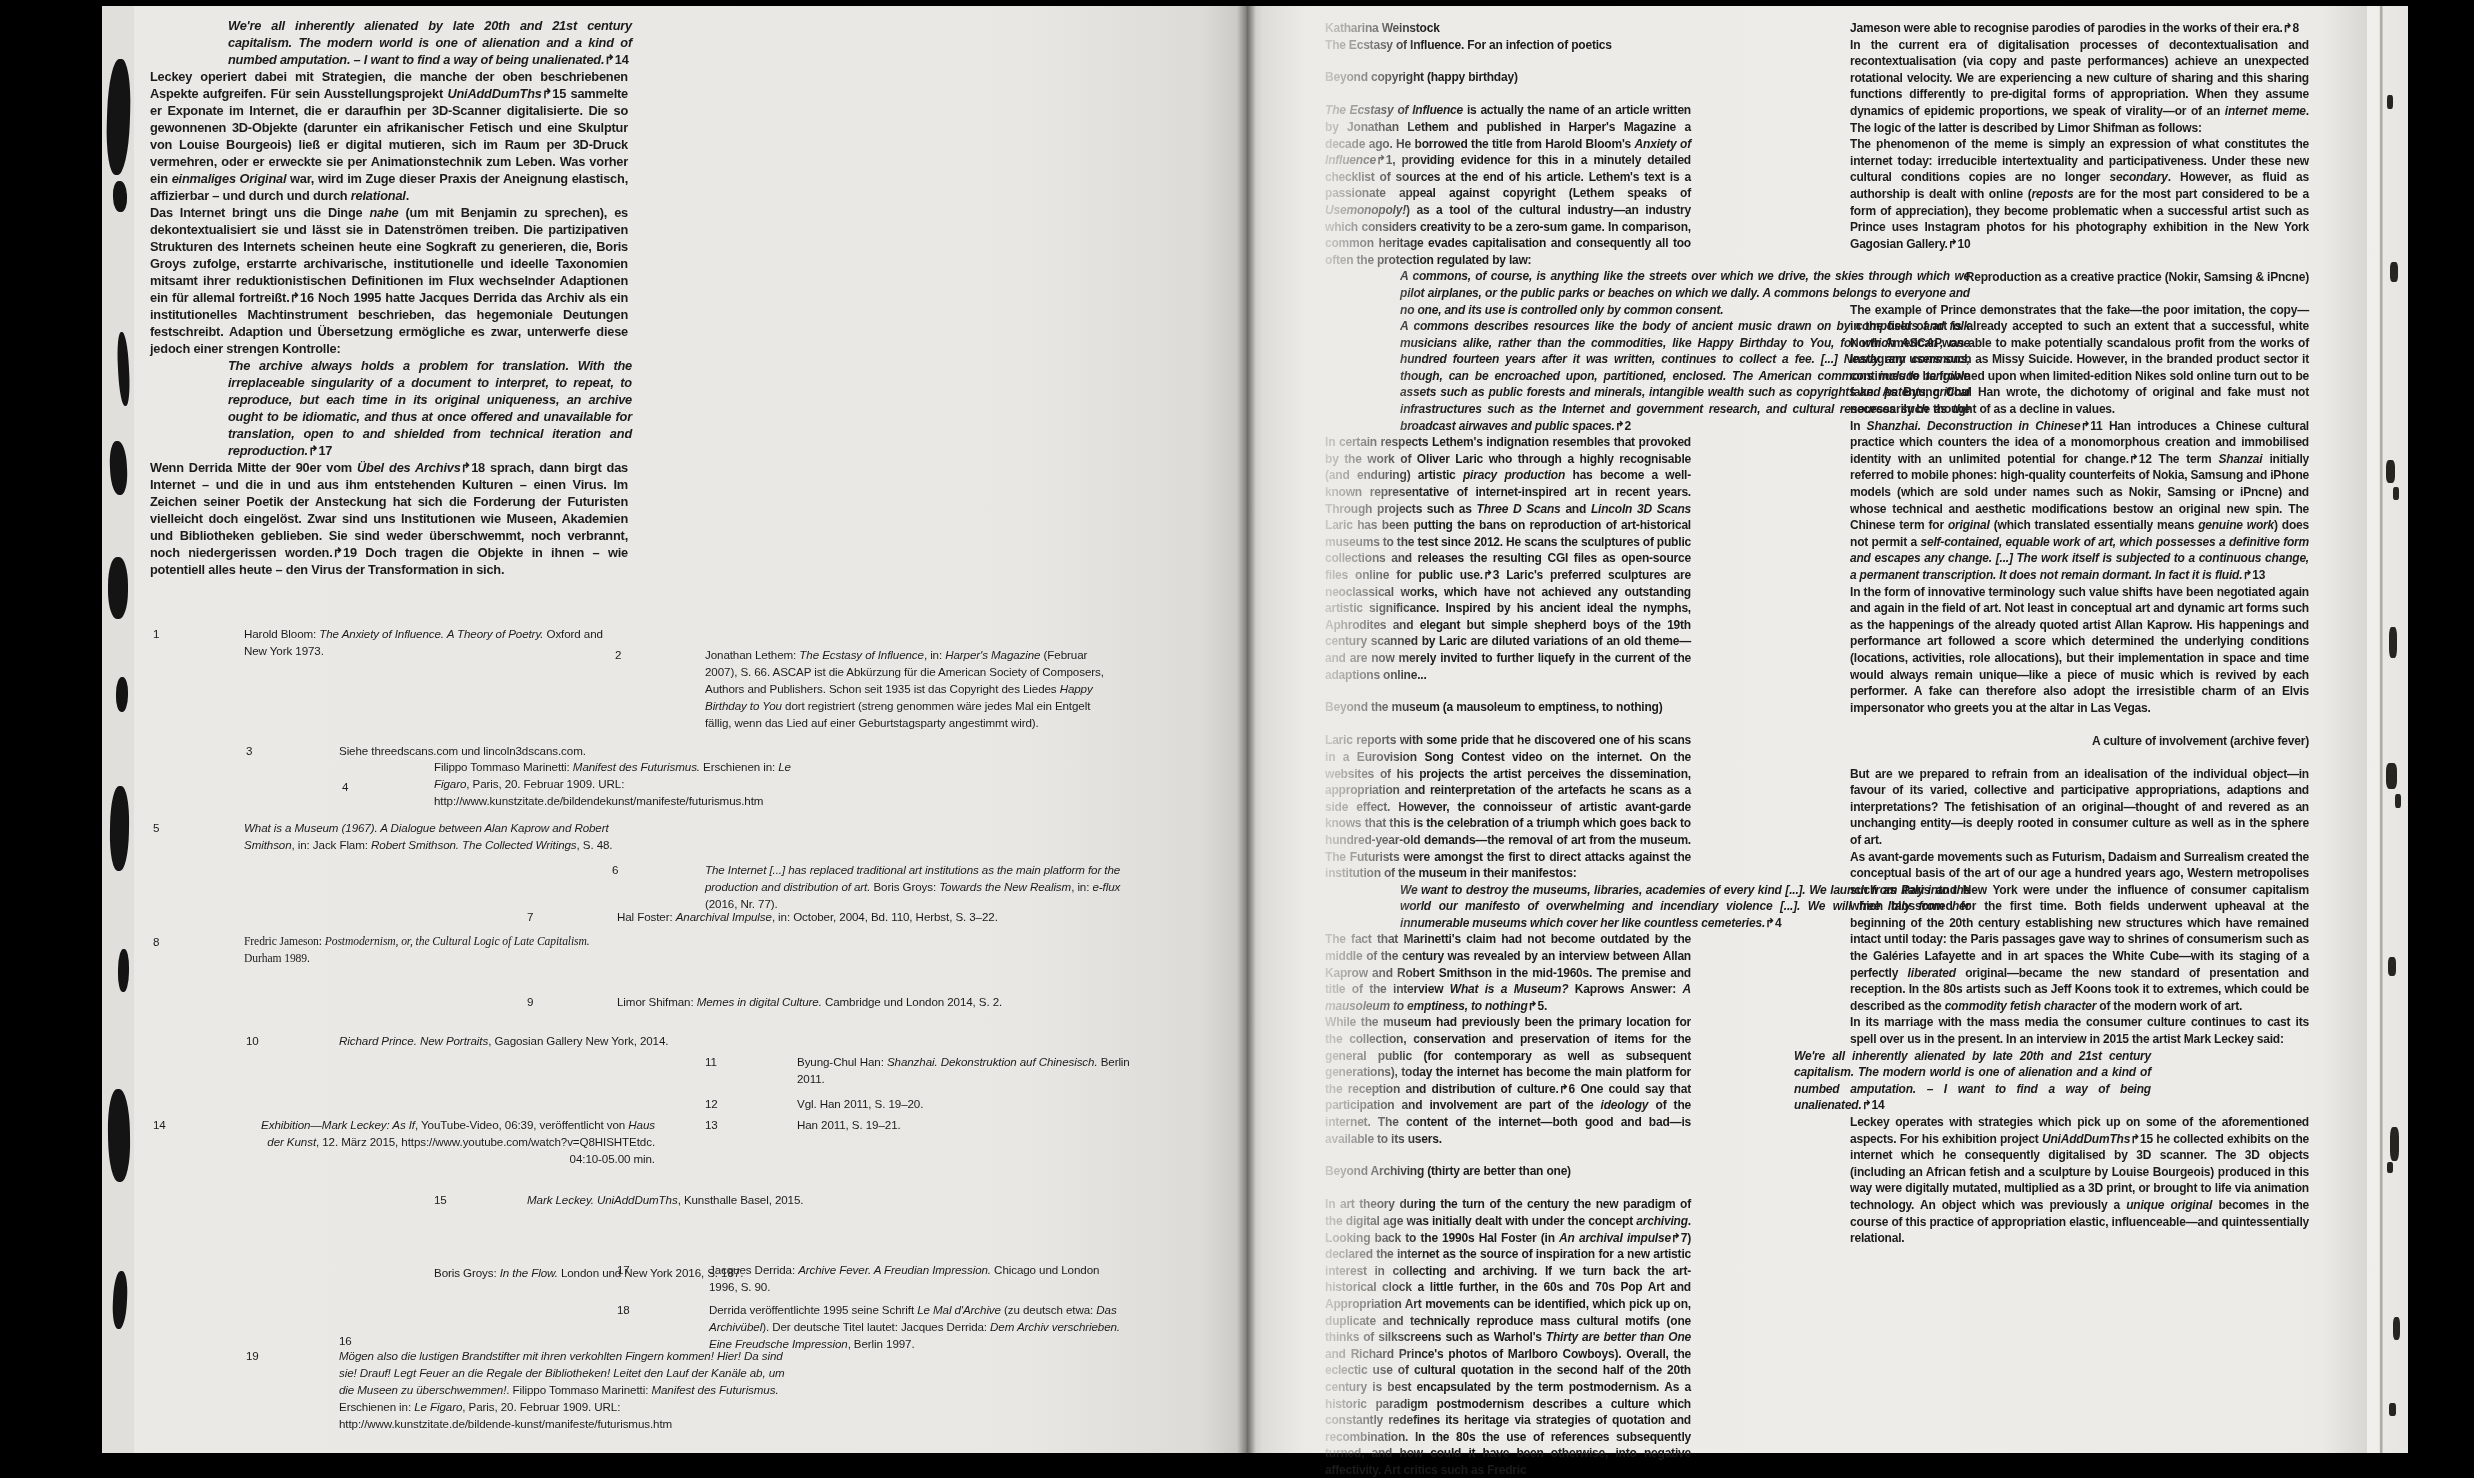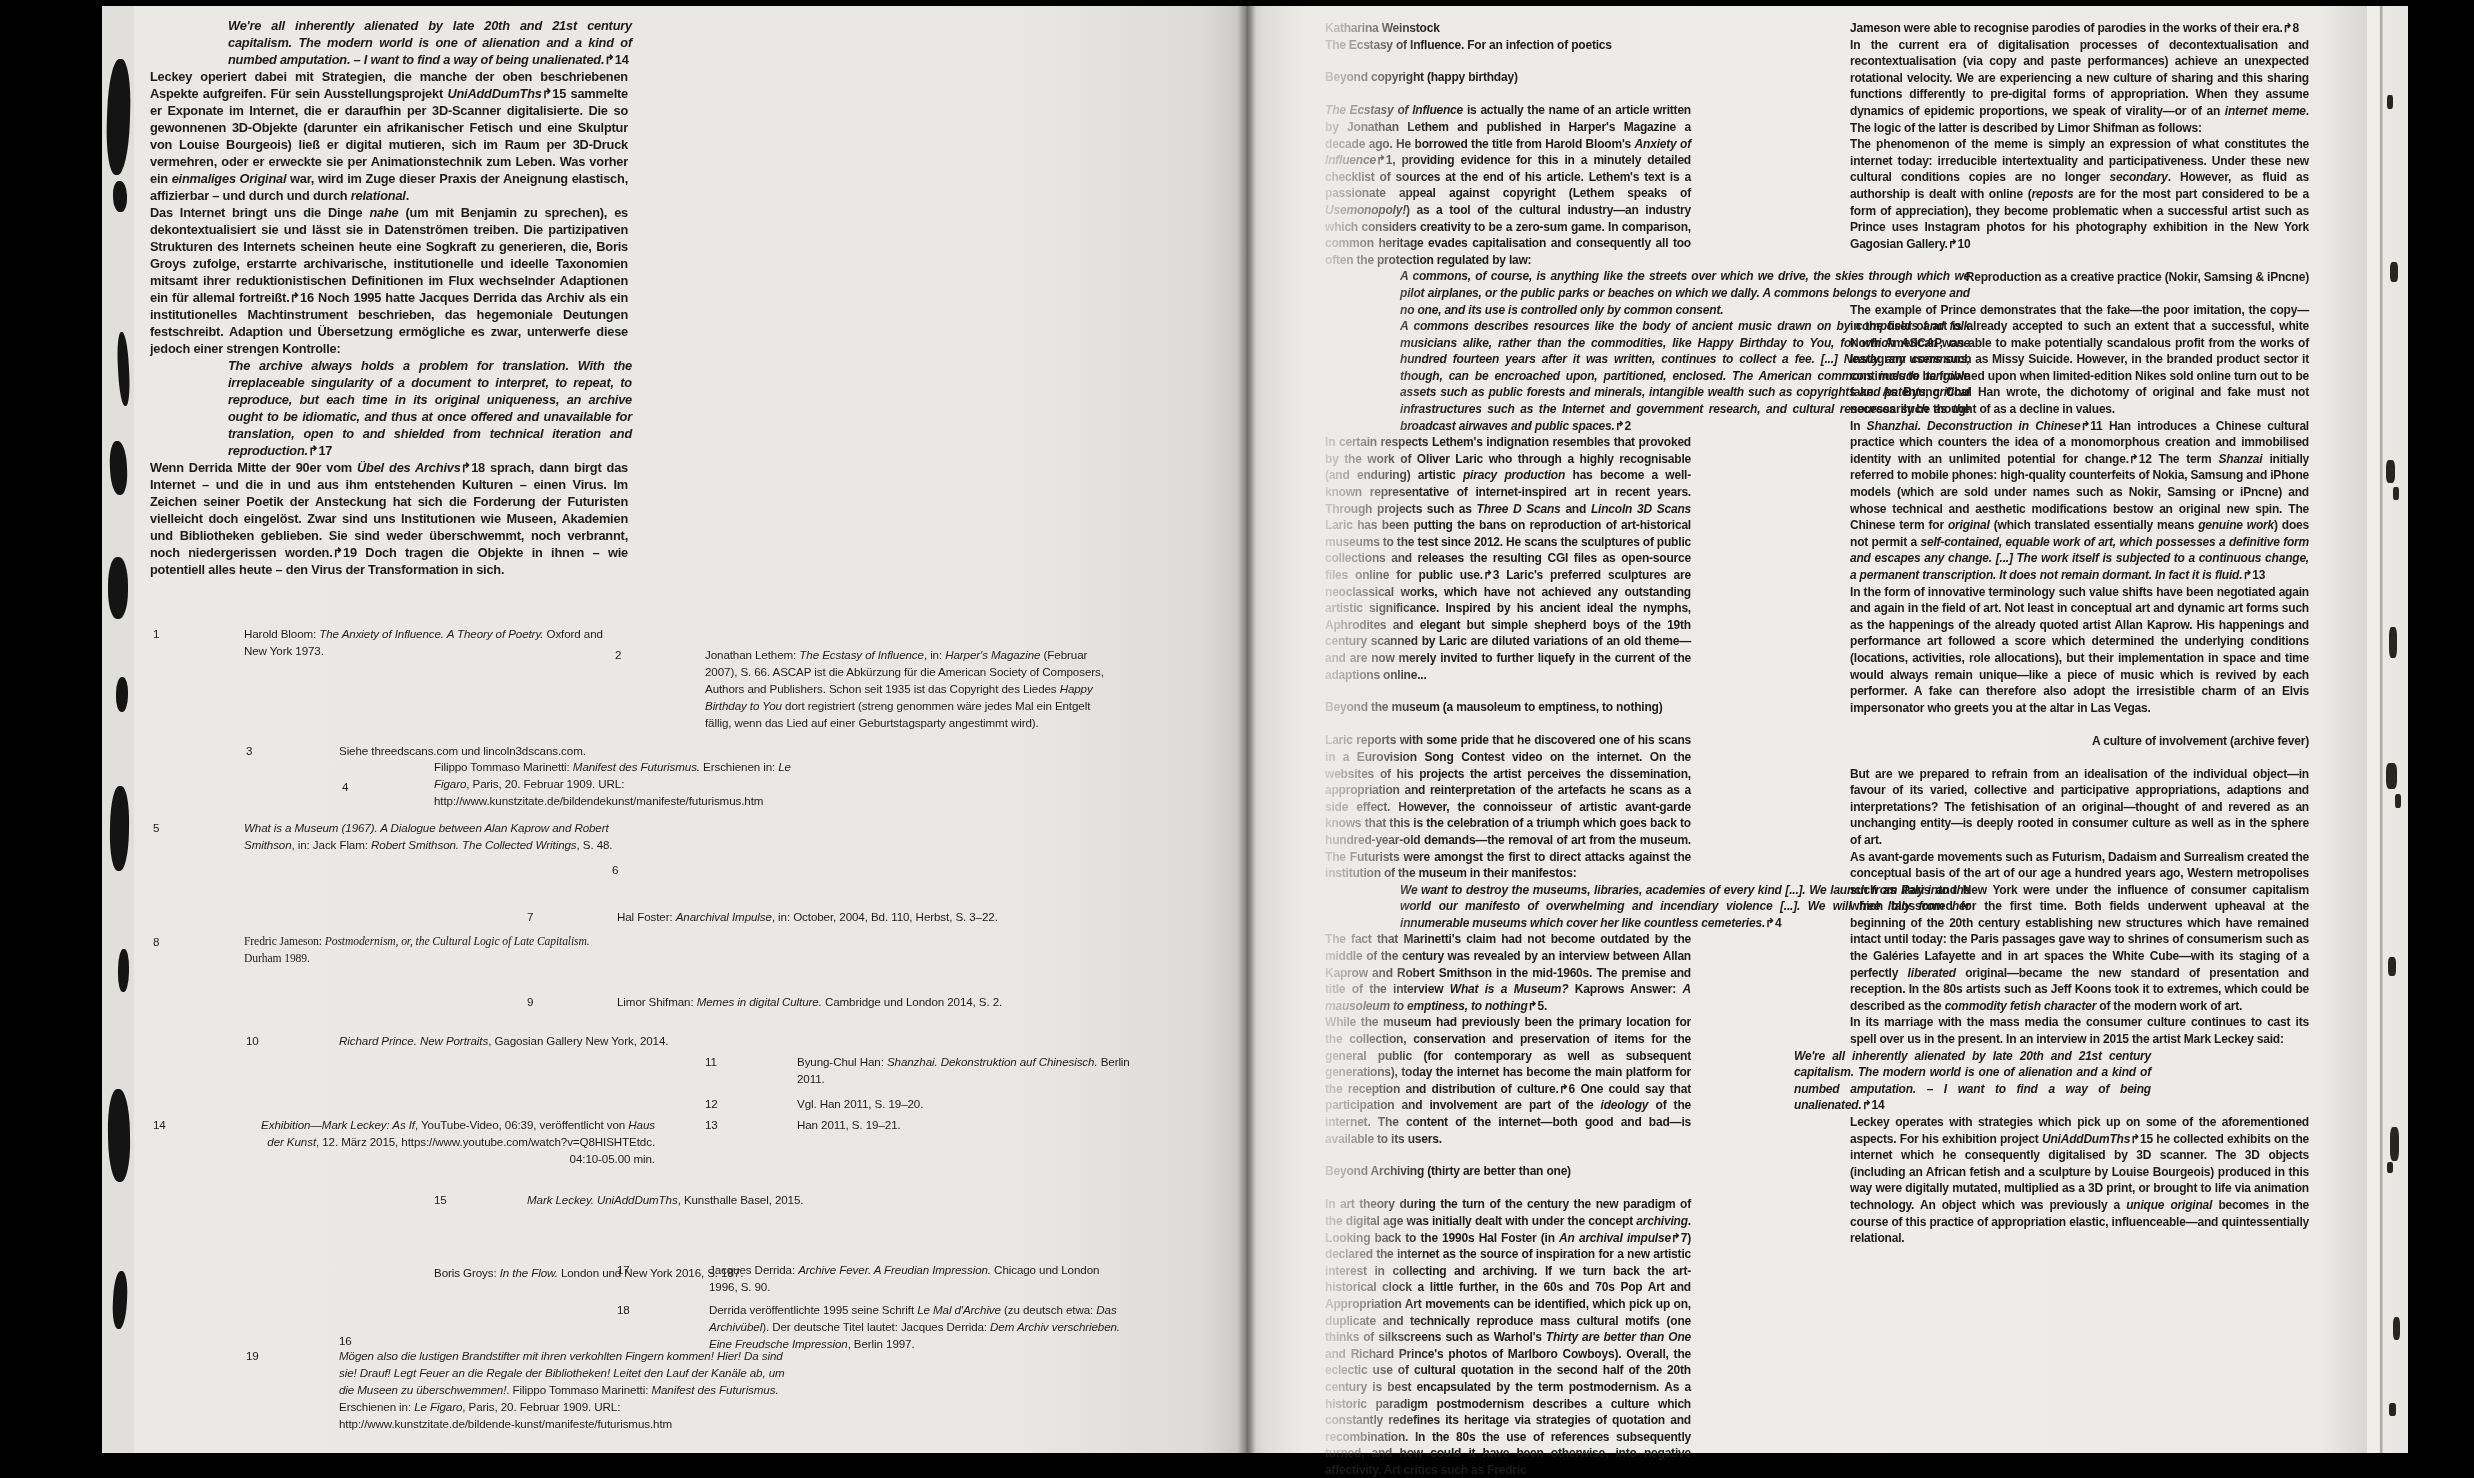--- a/index.html
+++ b/index.html
@@ -85,20 +85,21 @@
     <div class="fn-text" style="left: 244px; top: 625px; width: 376px;">Harold Bloom: <i>The Anxiety of Influence. A Theory of Poetry.</i> Oxford and New York 1973.</div>
     <div class="fn-num" style="left: 615px; top: 646px;">2</div>
     <div class="fn-text" style="left: 705px; top: 646px; width: 400px;">Jonathan Lethem: <i>The Ecstasy of Influence</i>, in: <i>Harper's Magazine</i> (Februar 2007), S. 66. ASCAP ist die Abkürzung für die American Society of Composers, Authors and Publishers. Schon seit 1935 ist das Copyright des Liedes <i>Happy Birthday to You</i> dort registriert (streng genommen wäre jedes Mal ein Entgelt fällig, wenn das Lied auf einer Geburtstagsparty angestimmt wird).</div>
     <div class="fn-num" style="left: 246px; top: 742px;">3</div>
     <div class="fn-text" style="left: 339px; top: 742px; width: 404px;">Siehe threedscans.com und lincoln3dscans.com.</div>
     <div class="fn-num" style="left: 342px; top: 778px;">4</div>
     <div class="fn-text" style="left: 434px; top: 758px; width: 388px;">Filippo Tommaso Marinetti: <i>Manifest des Futurismus.</i> Erschienen in: <i>Le Figaro</i>, Paris, 20. Februar 1909. URL: http://www.kunstzitate.de/bildendekunst/manifeste/futurismus.htm</div>
     <div class="fn-num" style="left: 153px; top: 819px;">5</div>
     <div class="fn-text" style="left: 244px; top: 819px; width: 380px;"><i>What is a Museum (1967). A Dialogue between Alan Kaprow and Robert Smithson</i>, in: Jack Flam: <i>Robert Smithson. The Collected Writings</i>, S. 48.</div>
     <div class="fn-num" style="left: 612px; top: 861px;">6</div>
+    <div class="fn-text" style="left: 705px; top: 861px; width: 419px;"><i>The Internet [...] has replaced traditional art institutions as the main platform for the production and distribution of art.</i> Boris Groys: <i>Towards the New Realism</i>, in: <i>e-flux</i> (2016, Nr. 77).</div>
     <div class="fn-num" style="left: 527px; top: 908px;">7</div>
     <div class="fn-text" style="left: 617px; top: 908px; width: 423px;">Hal Foster: <i>Anarchival Impulse</i>, in: October, 2004, Bd. 110, Herbst, S. 3–22.</div>
     <div class="fn-num" style="left: 153px; top: 933px;">8</div>
     <div class="fn-text" style="left: 244px; top: 933px; width: 365px; font-family: Liberation Serif, serif;">Fredric Jameson: <i>Postmodernism, or, the Cultural Logic of Late Capitalism.</i> Durham 1989.</div>
     <div class="fn-num" style="left: 527px; top: 993px;">9</div>
     <div class="fn-text" style="left: 617px; top: 993px; width: 388px;">Limor Shifman: <i>Memes in digital Culture.</i> Cambridge und London 2014, S. 2.</div>
     <div class="fn-num" style="left: 246px; top: 1032px;">10</div>
     <div class="fn-text" style="left: 339px; top: 1032px; width: 442px;"><i>Richard Prince. New Portraits</i>, Gagosian Gallery New York, 2014.</div>
     <div class="fn-num" style="left: 705px; top: 1053px;">11</div>
     <div class="fn-text" style="left: 797px; top: 1053px; width: 361px;">Byung-Chul Han: <i>Shanzhai. Dekonstruktion auf Chinesisch.</i> Berlin 2011.</div>

